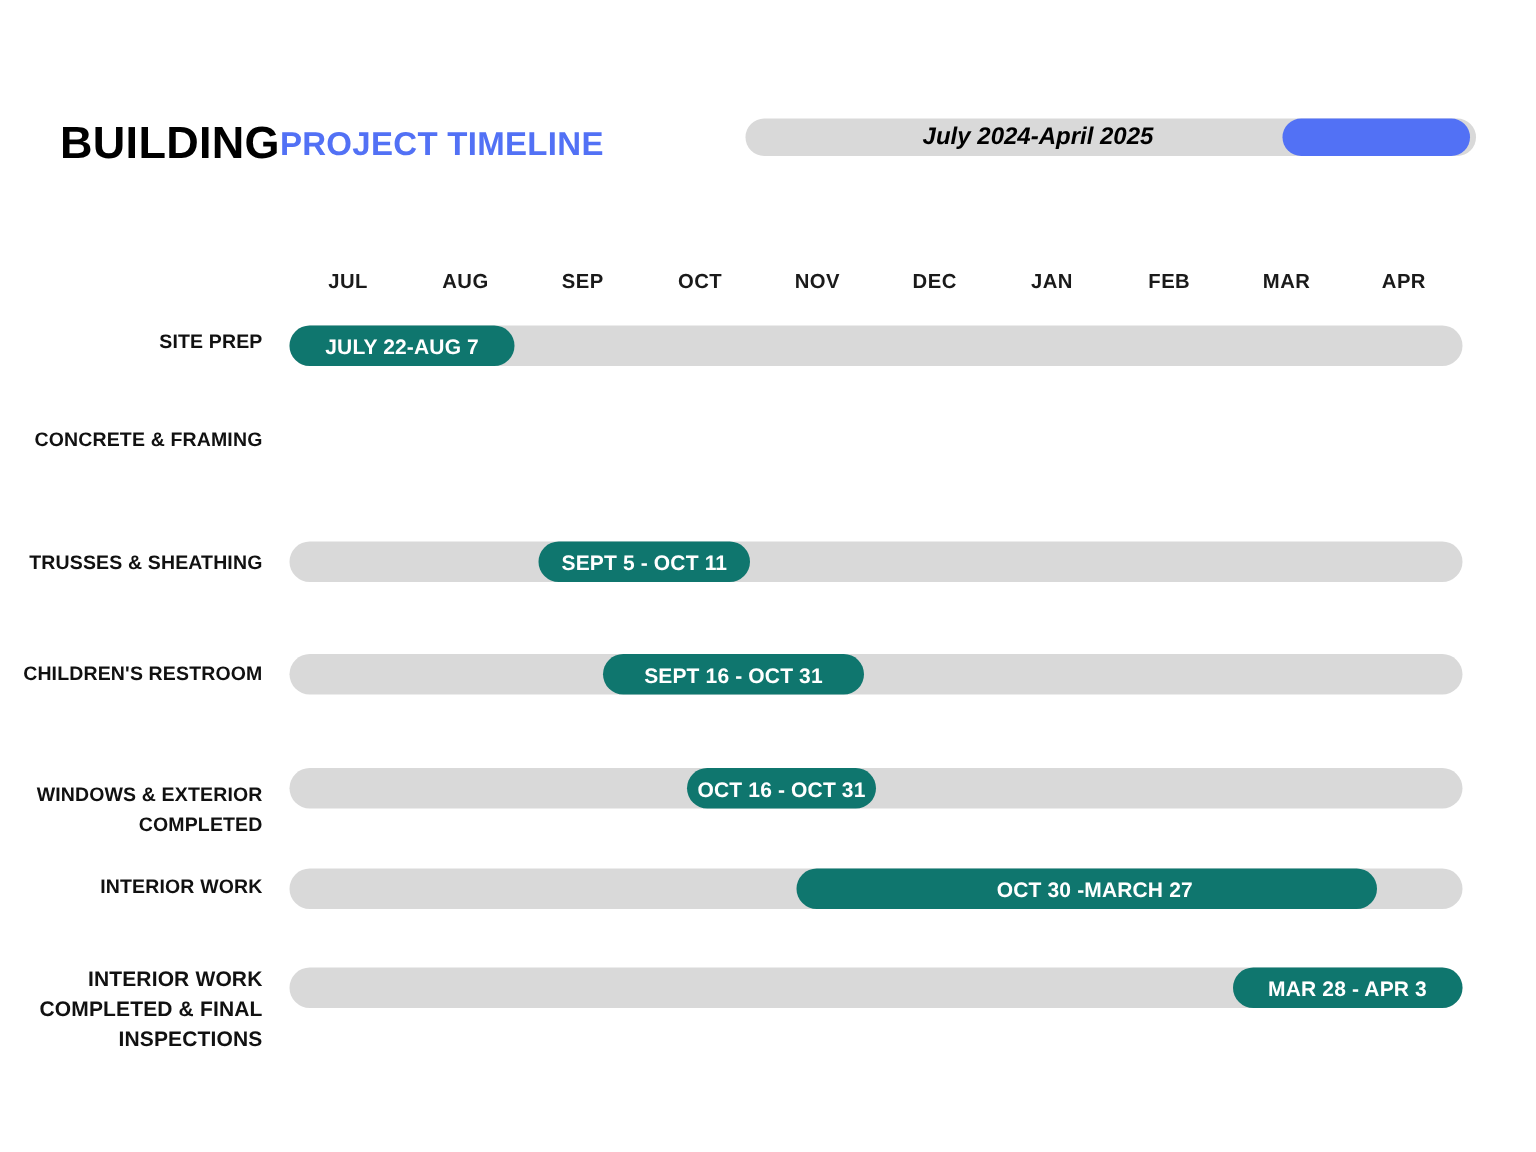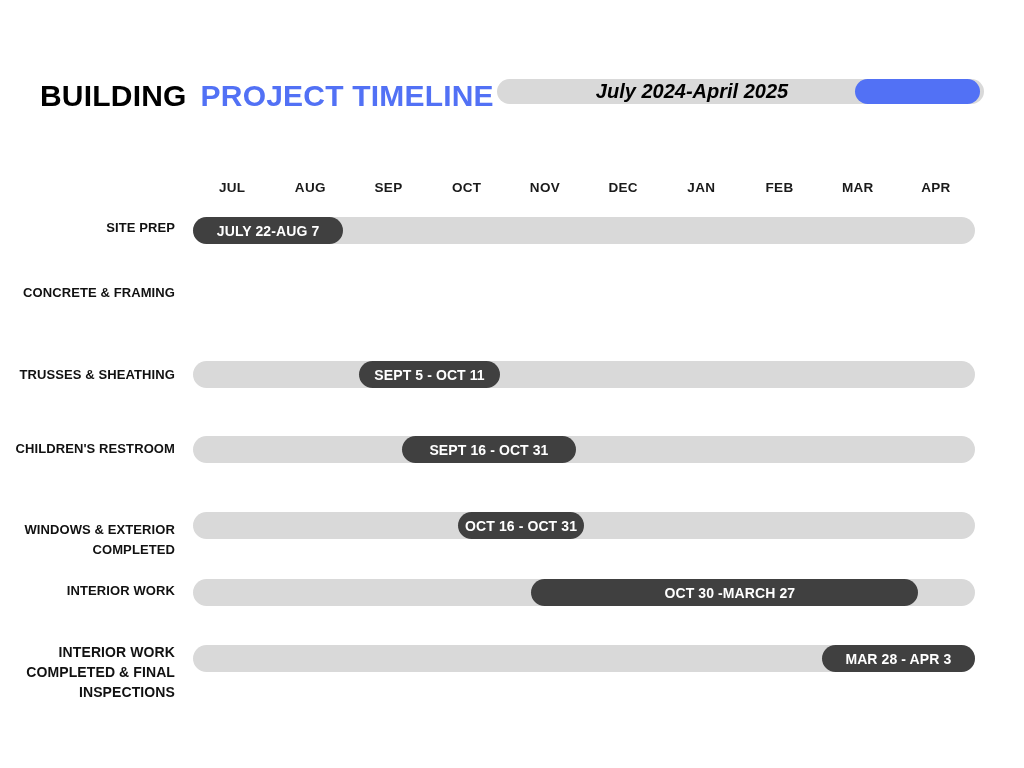--- a/index.html
+++ b/index.html
@@ -30,47 +30,46 @@
     align-items: center;
   }
   .title-building {
     font-size: 30px;
     font-weight: bold;
     color: #000000;
     letter-spacing: 0.2px;
     white-space: nowrap;
   }
   .title-project {
-    font-size: 30px;
+    font-size: 22px;
     font-weight: bold;
     color: #5271F5;
     letter-spacing: 0.2px;
     white-space: nowrap;
-    margin-left: 14px;
   }
   .daterange-pill {
     position: absolute;
     left: 457px;
     top: 4px;
     width: 487px;
     height: 25px;
     background: #D9D9D9;
     border-radius: 13px;
     display: flex;
     align-items: center;
   }
   .daterange-text {
     position: absolute;
     left: 0;
     top: 0;
     width: 390px;
     height: 25px;
     line-height: 25px;
     text-align: center;
-    font-size: 20px;
+    font-size: 16px;
     font-weight: bold;
     font-style: italic;
     color: #000000;
     white-space: nowrap;
   }
   .daterange-fill {
     position: absolute;
     left: 358px;
     top: 0;
     width: 125px;
@@ -128,21 +127,21 @@
     position: absolute;
     left: 193px;
     width: 782px;
     height: 27px;
     background: #D9D9D9;
     border-radius: 14px;
   }
   .bar {
     position: absolute;
     height: 27px;
-    background: #404040;
+    background: #0f766e;
     border-radius: 14px;
     display: flex;
     align-items: center;
     justify-content: center;
     box-sizing: border-box;
   }
   .bar-label {
     font-size: 14px;
     font-weight: bold;
     color: #ffffff;

